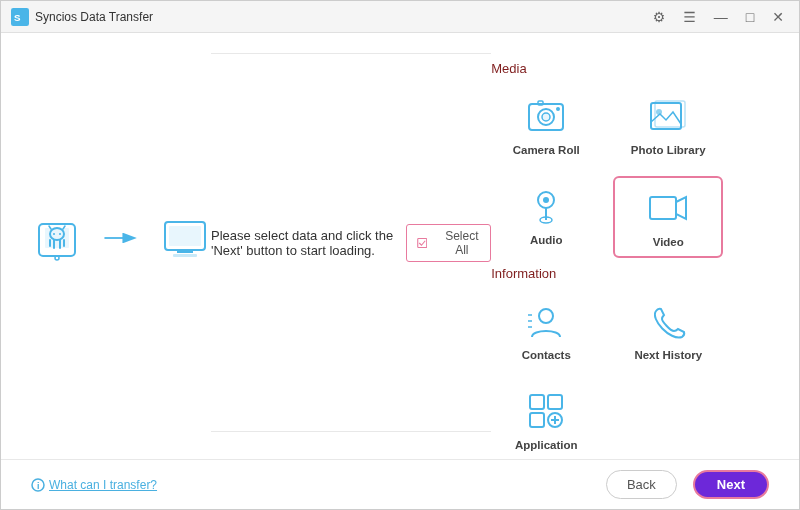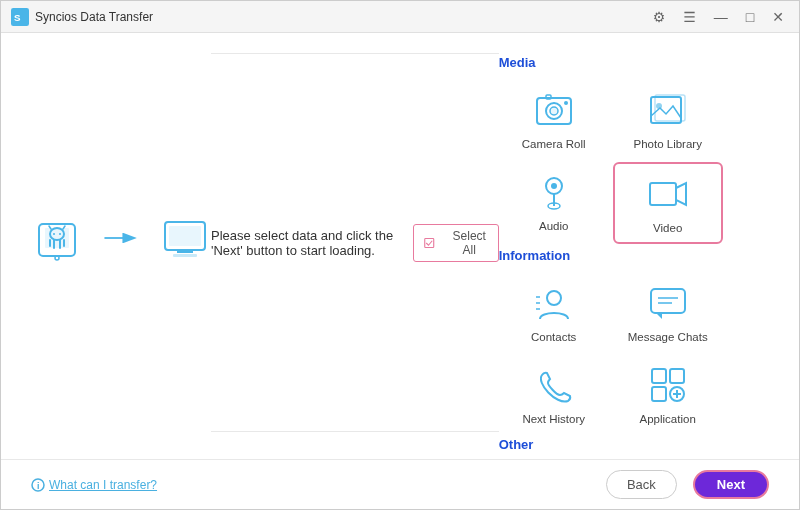--- a/index.html
+++ b/index.html
@@ -101,32 +101,33 @@
       border: 1.5px solid #e87a9e;
       padding: 4px 10px;
       border-radius: 3px;
       cursor: pointer;
       background: #fff;
     }
 
     
     .section-label {
       font-size: 13px;
-      font-weight: 700;
-      color: #1d4ed8;
+      font-weight: 400;
+      color: #7f1d1d;
       margin-bottom: 10px;
-      margin-top: 2px;
+      margin-top: 8px;
     }
 
     
     .items-grid {
       display: flex;
       flex-wrap: wrap;
-      gap: 4px;
+      gap: 12px;
       margin-bottom: 4px;
+      font-weight: bold;
     }
     .item-cell {
       width: 110px;
       display: flex;
       flex-direction: column;
       align-items: center;
       padding: 8px 6px;
       cursor: pointer;
       border-radius: 6px;
       position: relative;
@@ -310,29 +311,20 @@
                 <circle cx="22" cy="17" r="7" stroke="#4ab5e8" stroke-width="2" fill="none"></circle>
                 <path d="M8 38 c0-8 28-8 28 0" stroke="#4ab5e8" stroke-width="2" fill="none"></path>
                 <line x1="4" y1="16" x2="8" y2="16" stroke="#4ab5e8" stroke-width="1.5"></line>
                 <line x1="4" y1="22" x2="8" y2="22" stroke="#4ab5e8" stroke-width="1.5"></line>
                 <line x1="4" y1="28" x2="8" y2="28" stroke="#4ab5e8" stroke-width="1.5"></line>
               </svg></div>
             <div class="item-label">Contacts</div>
           </div>
           <div class="item-cell">
             <div class="item-icon"><svg viewBox="0 0 44 44" fill="none">
-                <rect x="5" y="8" width="34" height="24" rx="4" stroke="#4ab5e8" stroke-width="2" fill="none"></rect>
-                <line x1="12" y1="17" x2="32" y2="17" stroke="#4ab5e8" stroke-width="1.5"></line>
-                <line x1="12" y1="22" x2="26" y2="22" stroke="#4ab5e8" stroke-width="1.5"></line>
-                <polygon points="10,32 16,38 16,32" fill="#4ab5e8"></polygon>
-              </svg></div>
-            <div class="item-label">Message Chats</div>
-          </div>
-          <div class="item-cell">
-            <div class="item-icon"><svg viewBox="0 0 44 44" fill="none">
                 <path d="M10 12 c0 0 2-3 5-2 l3 6 c0 0-2 2-2 4 s8 12 12 12 c2 0 4-2 4-2 l6 3 c1 3-2 5-2 5 C24 42 4 20 10 12z" stroke="#4ab5e8" stroke-width="2" fill="none"></path>
               </svg></div>
             <div class="item-label">Next History</div>
           </div>
           <div class="item-cell">
             <div class="item-icon"><svg viewBox="0 0 44 44" fill="none">
                 <rect x="6" y="6" width="14" height="14" rx="2" stroke="#4ab5e8" stroke-width="2" fill="none"></rect>
                 <rect x="24" y="6" width="14" height="14" rx="2" stroke="#4ab5e8" stroke-width="2" fill="none"></rect>
                 <rect x="6" y="24" width="14" height="14" rx="2" stroke="#4ab5e8" stroke-width="2" fill="none"></rect>
                 <circle cx="31" cy="31" r="7" stroke="#4ab5e8" stroke-width="2" fill="none"></circle>

